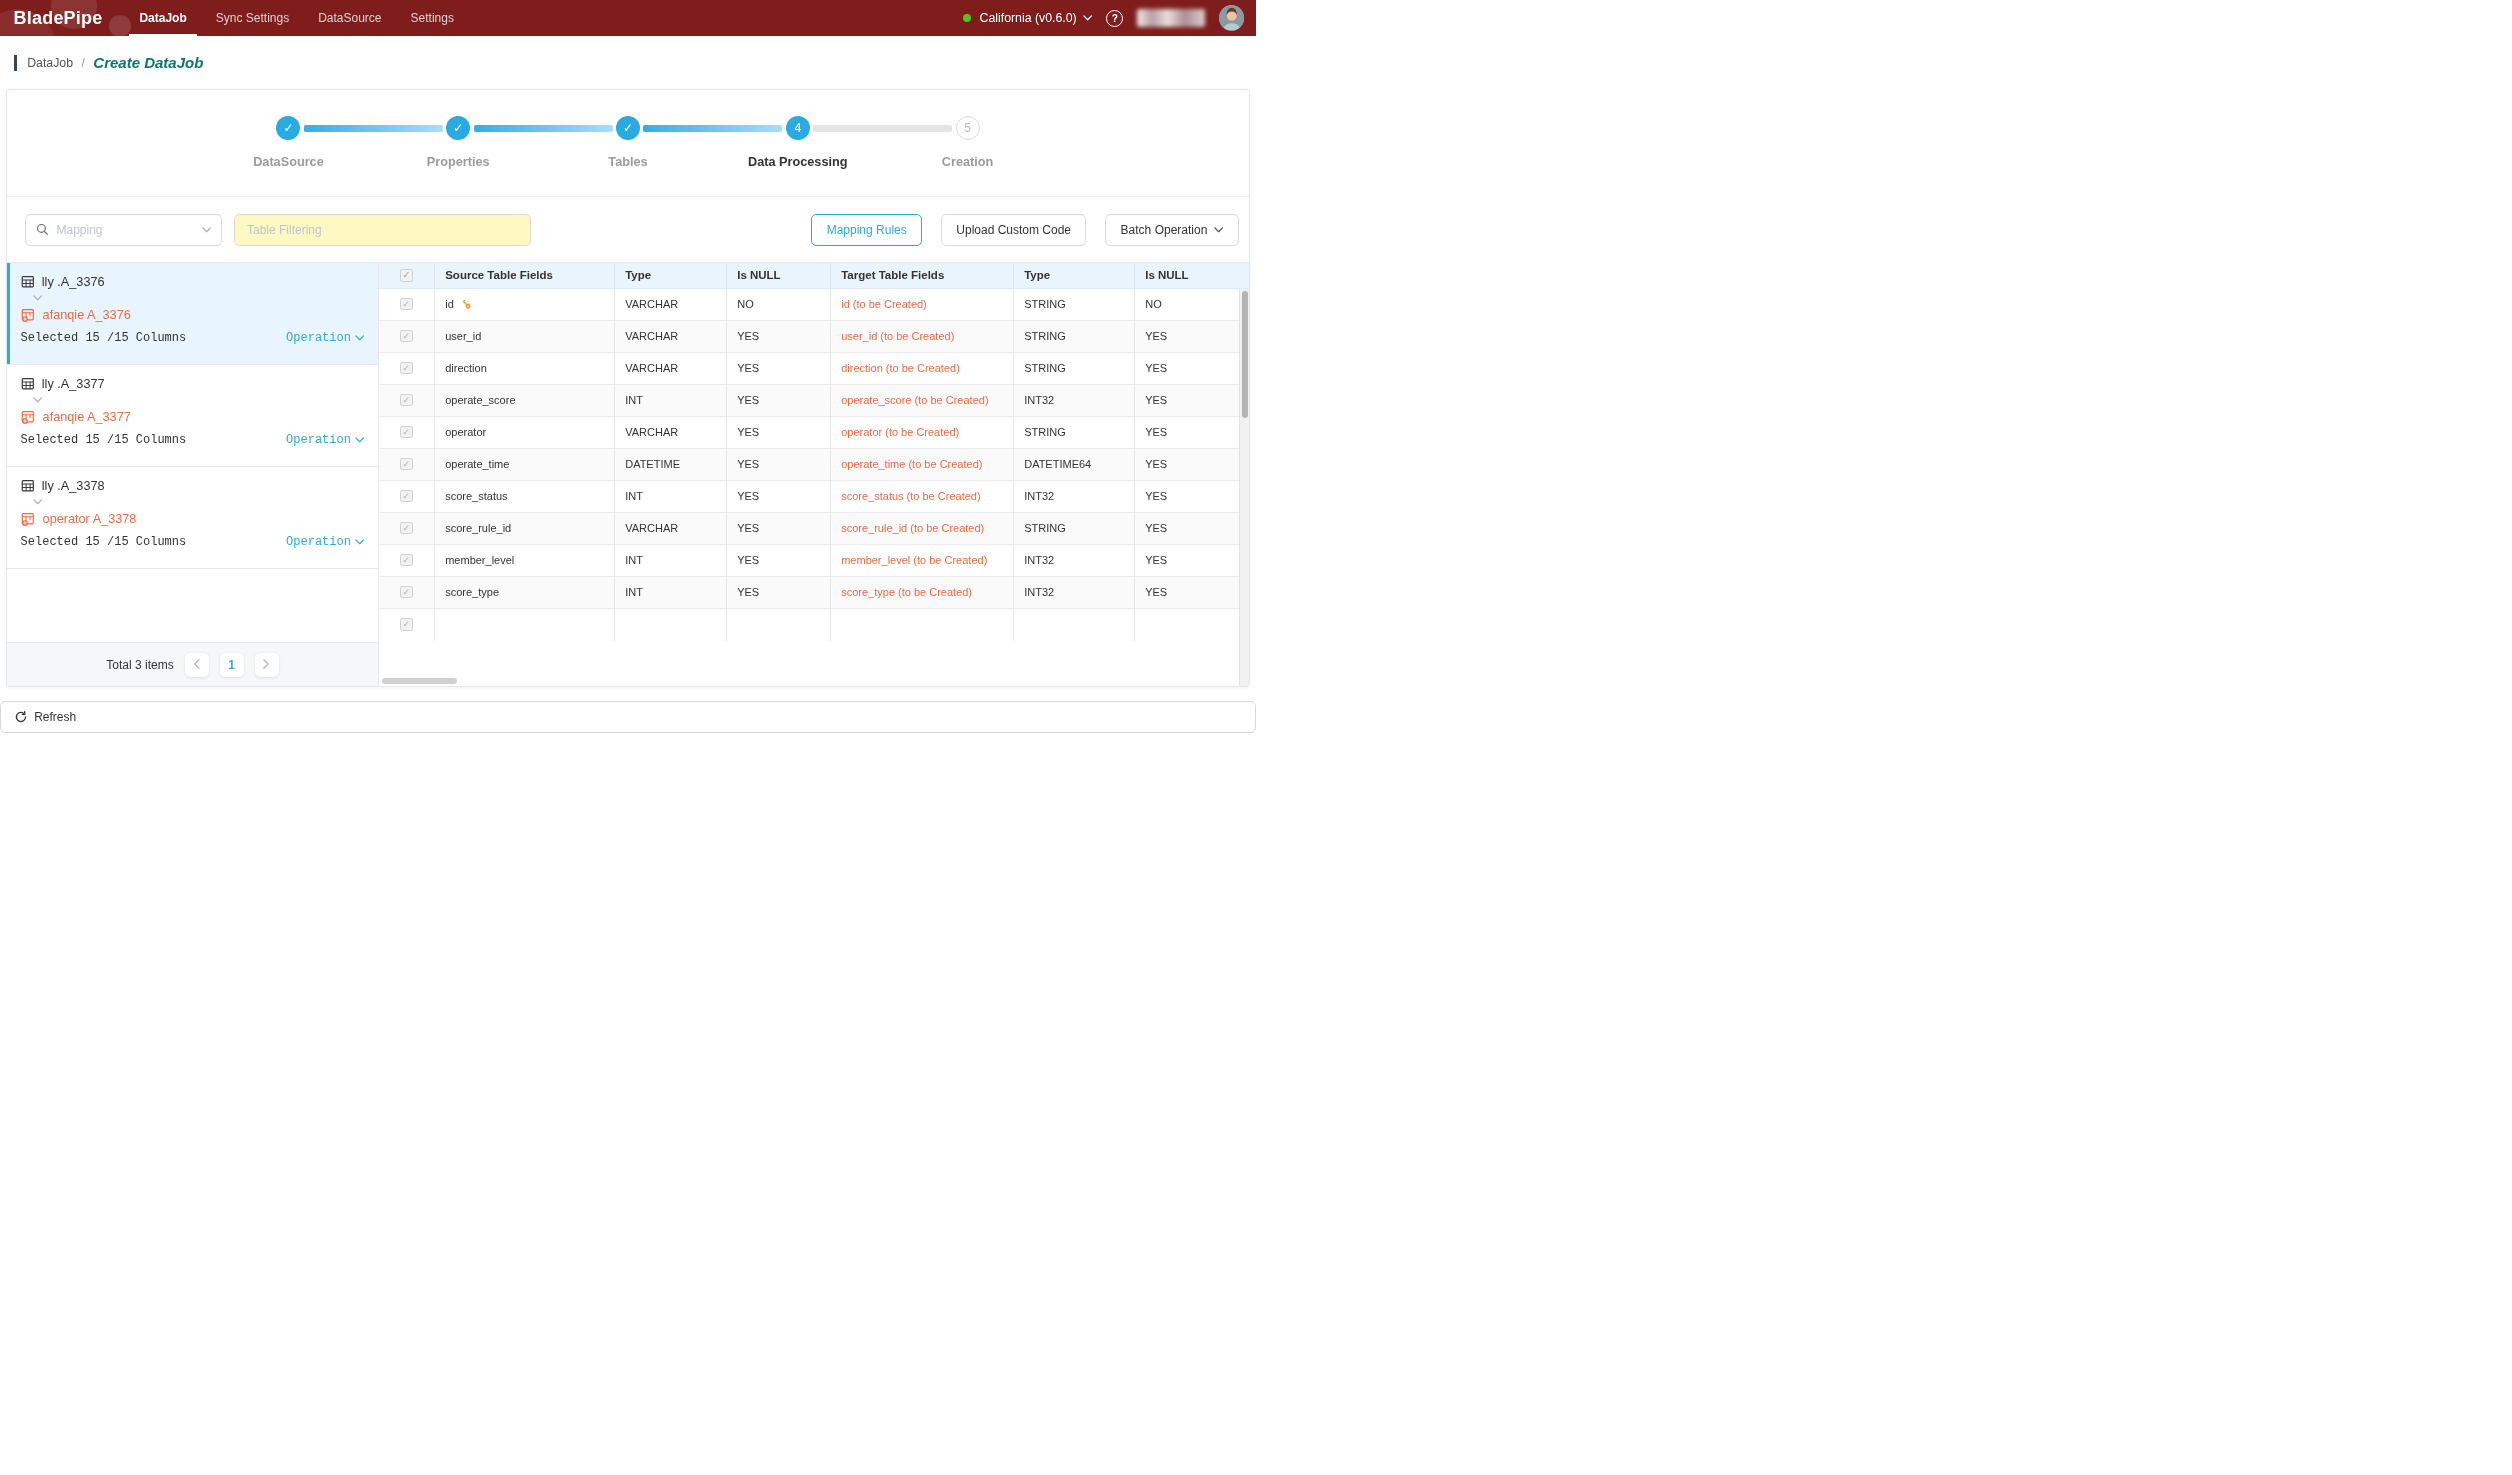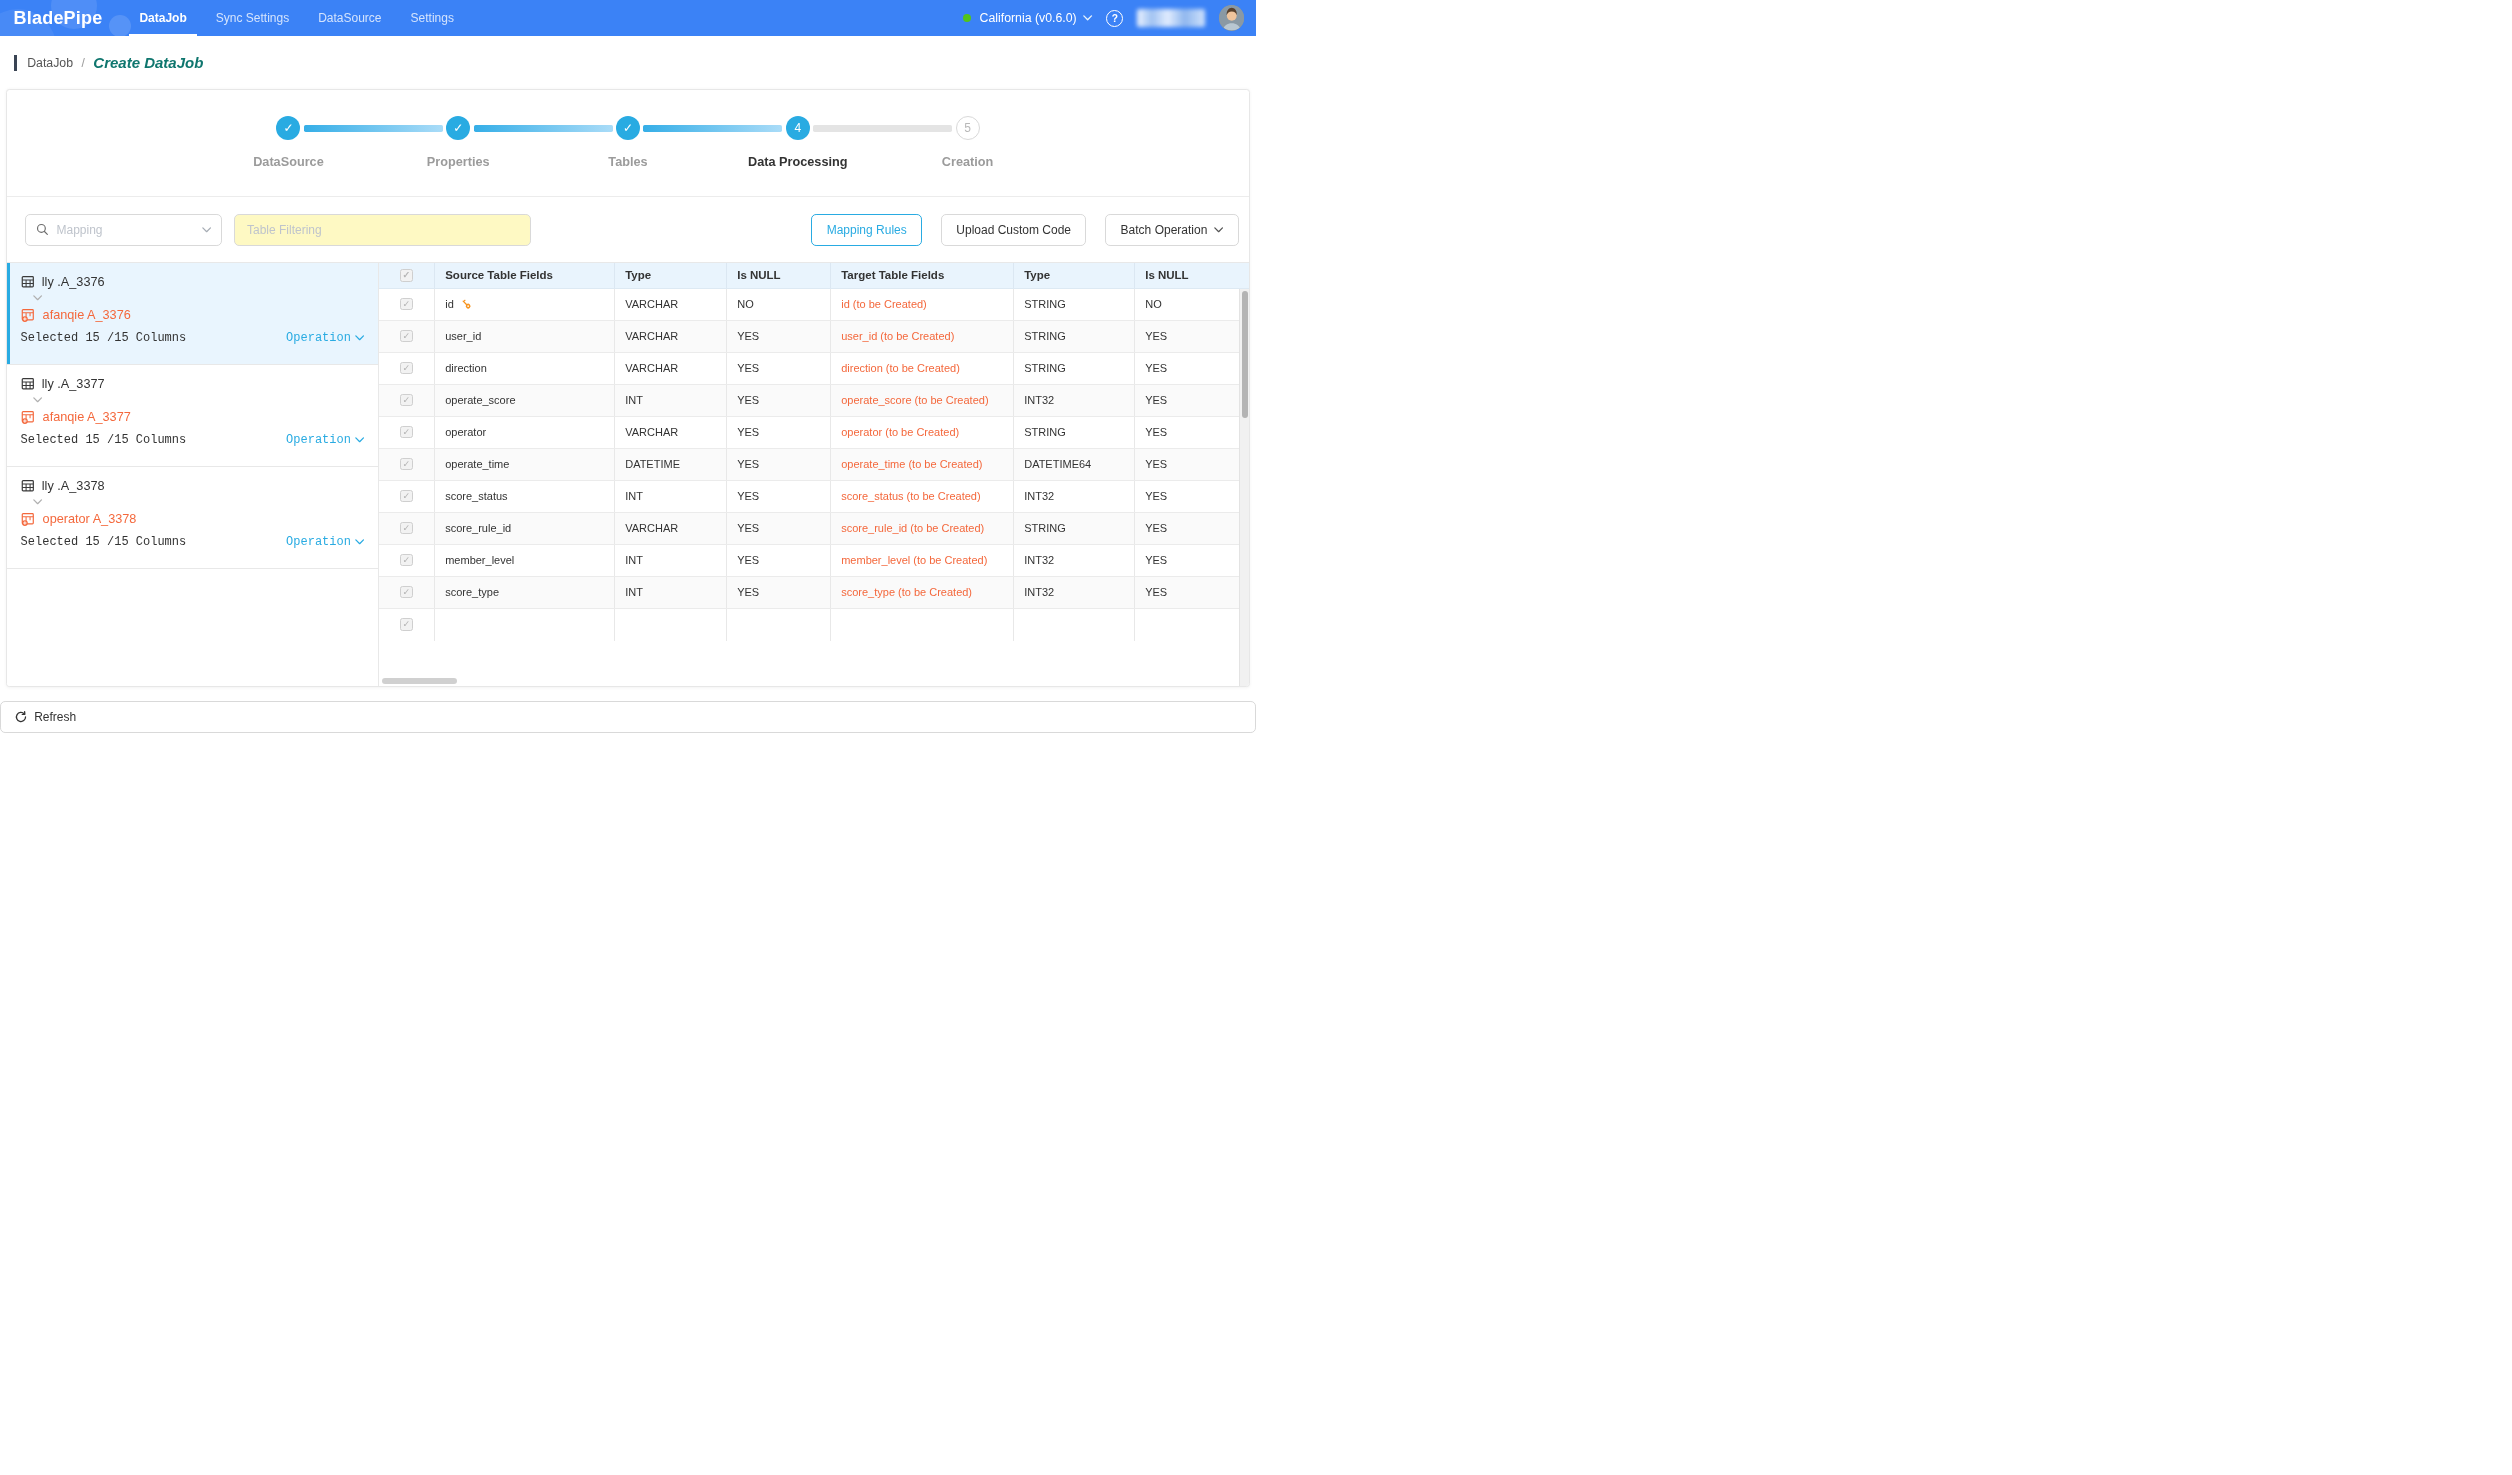--- a/index.html
+++ b/index.html
@@ -4,21 +4,21 @@
 <style>
   * { margin:0; padding:0; box-sizing:border-box; }
   html,body { width:1256px; height:738px; }
   body {
     font-family:"Liberation Sans", sans-serif;
     background:#ffffff; color:#333; overflow:hidden; position:relative;
   }
 
   
   .navbar {
-    height:36px; background:#3b82f6; display:flex; align-items:center;
+    height:36px; background:#7f1d1d; display:flex; align-items:center;
     padding:0 12px 0 13.6px; position:relative; overflow:hidden;
   }
   .bubble { position:absolute; border-radius:50%; background:rgba(255,255,255,.10); pointer-events:none; }
   .b1 { width:46px; height:46px; left:51px; top:-17px; }
   .b2 { width:22px; height:22px; left:109px; top:15.3px; background:rgba(255,255,255,.14); }
   .b3 { width:76px; height:76px; left:-20.4px; top:8.5px; background:rgba(255,255,255,.07); }
   .brand { color:#fff; font-size:18px; font-weight:bold; letter-spacing:0.2px; z-index:1; cursor:pointer; }
   .nav-items { display:flex; align-items:center; height:100%; margin-left:37px; gap:29px; z-index:1; }
   .nav-item {
     color:rgba(255,255,255,.78); font-size:12px; height:100%; display:flex;
@@ -381,20 +381,34 @@
               <span class="pi-sel">Selected 15 /15 Columns</span>
               <span class="op-link">Operation<span style="display: inline-flex; color: rgb(41, 171, 226);">
                   <svg width="9.3" height="6" viewBox="0 0 11 7">
                     <path d="M1 1l4.5 4.5L10 1" stroke="currentColor" stroke-width="1.5" fill="none" stroke-linecap="round" stroke-linejoin="round"></path>
                   </svg>
                 </span></span>
             </div>
           </article>
         </div>
       <div class="panel-filler"></div>
+      <div class="panel-pager">
+        <span class="total-text">Total 3 items</span>
+        <button class="pg-btn">
+          <svg width="6.8" height="10.2" viewBox="0 0 8 12">
+              <path d="M7 1L2 6l5 5" stroke="#b5b5b5" stroke-width="1.6" fill="none" stroke-linecap="round" stroke-linejoin="round"></path>
+            </svg>
+        </button>
+        <button class="pg-btn page-num">1</button>
+        <button class="pg-btn">
+          <svg width="6.8" height="10.2" viewBox="0 0 8 12">
+              <path d="M1 1l5 5-5 5" stroke="#b5b5b5" stroke-width="1.6" fill="none" stroke-linecap="round" stroke-linejoin="round"></path>
+            </svg>
+        </button>
+      </div>
     </aside>
 
     <div class="table-wrap">
       <div class="grid thead" id="thead">
           <div class="hcell cbx-cell">
             <span class="cbx">✓</span>
           </div>
           <div class="hcell">Source Table Fields</div>
           <div class="hcell">Type</div>
           <div class="hcell">Is NULL</div>

